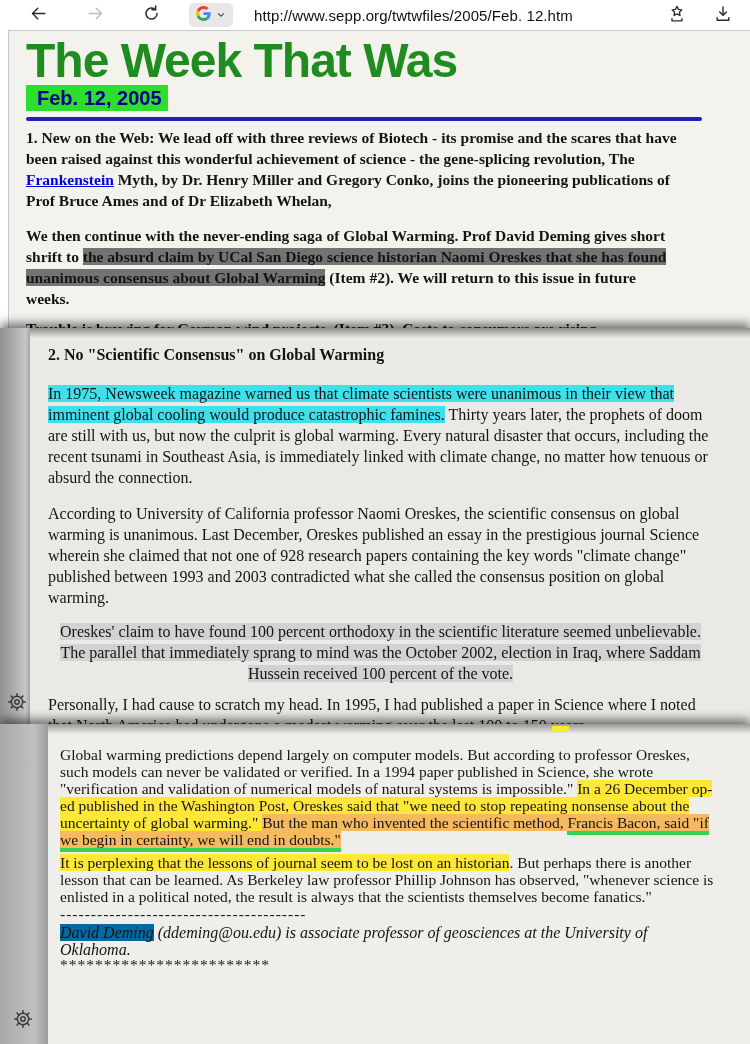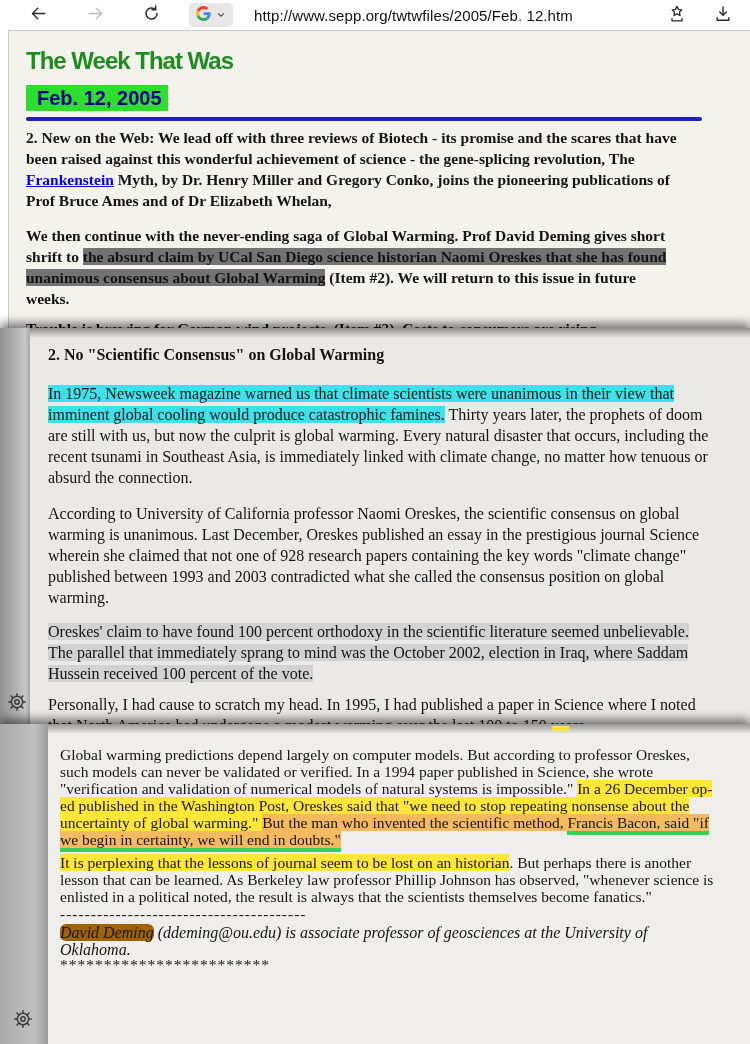--- a/index.html
+++ b/index.html
@@ -24,21 +24,21 @@
   .url { margin-left:21px; font-size:15px; color:#101010; white-space:nowrap;
          letter-spacing:.1px; flex:1 1 auto; cursor:text; }
   .right-icons { display:flex; gap:24px; margin-right:16px; }
   .right-icons button { background:none; border:none; width:22px; height:22px; padding:0; cursor:pointer; }
   .right-icons svg { width:20px; height:20px; }
 
   
   .panel1 { position:absolute; top:30px; left:8px; width:743px; height:300px;
             background:#f4f2ed; border:1px solid #c9c9c9; overflow:hidden; }
   .panel1 h1 { margin:12px 0 0 17px; font-family:"Liberation Sans", sans-serif;
-               font-weight:bold; font-size:24px; line-height:36px; letter-spacing:-1px;
+               font-weight:bold; font-size:48px; line-height:36px; letter-spacing:-1px;
                color:#1e8c1e; }
   .p1-date { display:inline-block; margin:6px 0 0 17px; background:#2ede2e; color:#00008b;
              font-family:"Liberation Sans", sans-serif; font-weight:bold; font-size:20px;
              line-height:22px; padding:2px 6px 2px 11px; }
   .p1-rule { margin:6px 0 0 17px; width:676px; height:4px; background:#2121b3; border-radius:2px; }
   .panel1 p { margin:6px 24px 0 17px; font-weight:bold; font-size:15.5px; line-height:21px;
               max-width:655px; }
   .panel1 p.mt14 { margin-top:14px; }
   .panel1 p.mt9 { margin-top:9px; }
   .lnk { color:#0000e6; text-decoration:underline; cursor:pointer; }
@@ -49,40 +49,40 @@
             background:#ebe9e6; overflow:hidden; box-shadow:0 -5px 9px rgba(0,0,0,.5); }
   .panel2::before { content:""; position:absolute; top:0; left:0; right:0; height:10px;
             background:linear-gradient(180deg, rgba(45,45,45,.5), rgba(45,45,45,0)); }
   .strip2 { position:absolute; top:0; left:0; width:30px; height:100%;
             background:linear-gradient(90deg,#8f8f8f,#c6c6c6 85%,#a6a6a6); }
   .content2 { position:absolute; top:0; left:48px; width:665px; }
   .content2 h2 { margin-top:17px; font-size:16px; line-height:20px; font-weight:bold; }
   .content2 p { font-size:16px; line-height:21px; }
   .c2-pa { margin-top:18px; }
   .c2-pb { margin-top:15px; }
-  .c2-pc { margin-top:13px; }
+  .c2-pc { margin-top:13px;text-align:center; }
   .c2-pd { margin-top:10px; }
   .hl-cyan2 { background:#3ee0e9; }
   .hl-gray  { background:#d2d2d2; }
 
   
   .panel3 { position:absolute; top:724px; left:0; width:750px; height:320px;
             background:#efeeea; overflow:hidden; box-shadow:0 -5px 9px rgba(0,0,0,.5); }
   .panel3::before { content:""; position:absolute; top:0; left:0; right:0; height:10px;
             background:linear-gradient(180deg, rgba(45,45,45,.45), rgba(45,45,45,0)); }
   .strip3 { position:absolute; top:0; left:0; width:48px; height:100%;
             background:linear-gradient(90deg,#a9a9a9,#c0c0c0 72%,#9a9a9a); }
   .sliver { position:absolute; top:2px; left:552px; width:17px; height:5px; background:#ffe73a; }
   .content3 { position:absolute; top:0; left:60px; width:660px; }
   .content3 p { font-size:15.5px; line-height:17px; }
   .c3-pe { margin-top:22px; }
   .c3-pf { margin-top:6px; }
   .hl-yellow { background:#ffe73a; }
   .hl-orange { background:#f5b95f; }
-  .hl-green  { background:#a16207;border-radius:6px; }
+  .hl-green  { background:#0369a1; }
   .u-red   { border-bottom:3px solid #e02318; }
   .u-green { border-bottom:4px solid #2ed653; }
   .dashes { letter-spacing:1px; line-height:14px !important; margin-top:2px; }
   .byline { margin-top:3px; font-style:italic; font-size:16px !important; line-height:20px; }
   .stars  { line-height:14px !important; letter-spacing:1px; }
 
   
   .gear { position:absolute; background:none; border:none; padding:0; cursor:pointer;
           width:22px; height:22px; z-index:30; }
   .gear svg { width:22px; height:22px; }
@@ -153,21 +153,21 @@
             </svg>
         </span>
       </button>
     </div>
   </header>
 
   <section class="panel1">
     <h1>The Week That Was</h1>
     <div><span class="p1-date">Feb. 12, 2005</span></div>
     <div class="p1-rule"></div>
-    <p><span>2. New on the Web: We lead off with three reviews of Biotech - its promise and the scares that have been raised against this wonderful achievement of science - the gene-splicing revolution, The </span><a class="lnk">Frankenstein</a><span> Myth, by Dr. Henry Miller and Gregory Conko, joins the pioneering publications of Prof Bruce Ames and of Dr Elizabeth Whelan,</span></p>
+    <p><span>1. New on the Web: We lead off with three reviews of Biotech - its promise and the scares that have been raised against this wonderful achievement of science - the gene-splicing revolution, The </span><a class="lnk">Frankenstein</a><span> Myth, by Dr. Henry Miller and Gregory Conko, joins the pioneering publications of Prof Bruce Ames and of Dr Elizabeth Whelan,</span></p>
     <p class="mt14"><span>We then continue with the never-ending saga of Global Warming. Prof David Deming gives short shrift to </span><span class="hl-cyan1">the absurd claim by UCal San Diego science historian Naomi Oreskes that she has found unanimous consensus about Global Warming</span><span> (Item #2). We will return to this issue in future weeks.</span></p>
     <p class="mt9">Trouble is brewing for German wind projects. (Item #3). Costs to consumers are rising</p>
   </section>
 
   <section class="panel2">
     <div class="strip2"></div>
     <div class="content2">
       <h2>2. No "Scientific Consensus" on Global Warming</h2>
       <p class="c2-pa"><span class="hl-cyan2">In 1975, Newsweek magazine warned us that climate scientists were unanimous in their view that imminent global cooling would produce catastrophic famines.</span><span> Thirty years later, the prophets of doom are still with us, but now the culprit is global warming. Every natural disaster that occurs, including the recent tsunami in Southeast Asia, is immediately linked with climate change, no matter how tenuous or absurd the connection.</span></p>
       <p class="c2-pb">According to University of California professor Naomi Oreskes, the scientific consensus on global warming is unanimous. Last December, Oreskes published an essay in the prestigious journal Science wherein she claimed that not one of 928 research papers containing the key words "climate change" published between 1993 and 2003 contradicted what she called the consensus position on global warming.</p>

